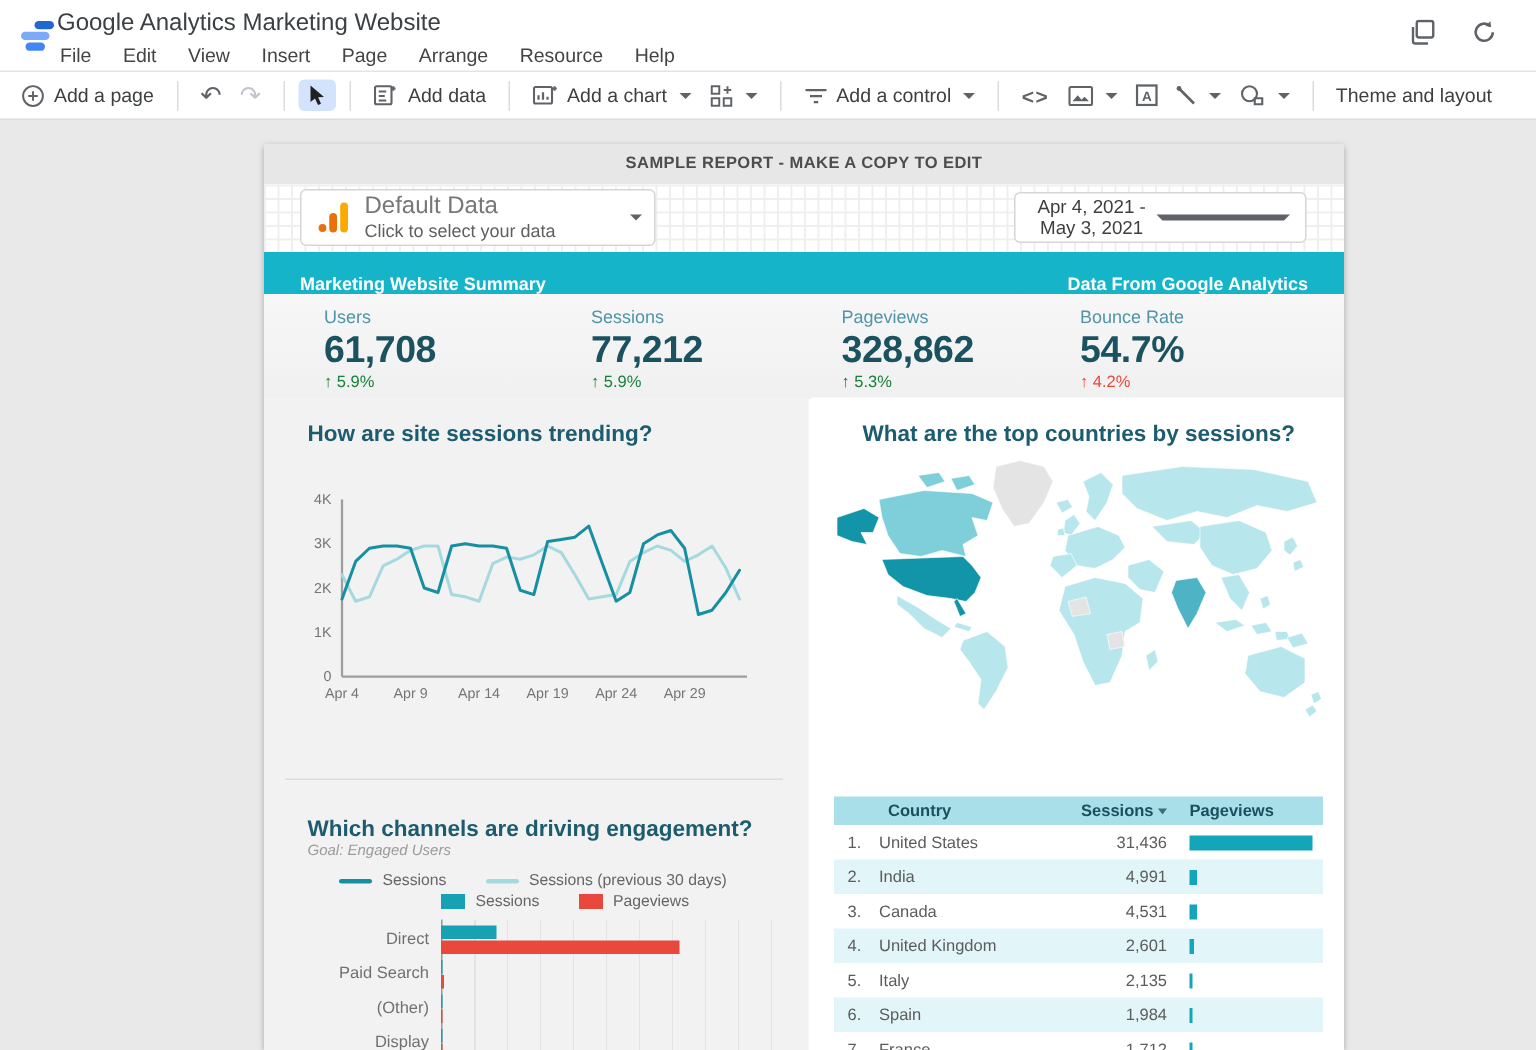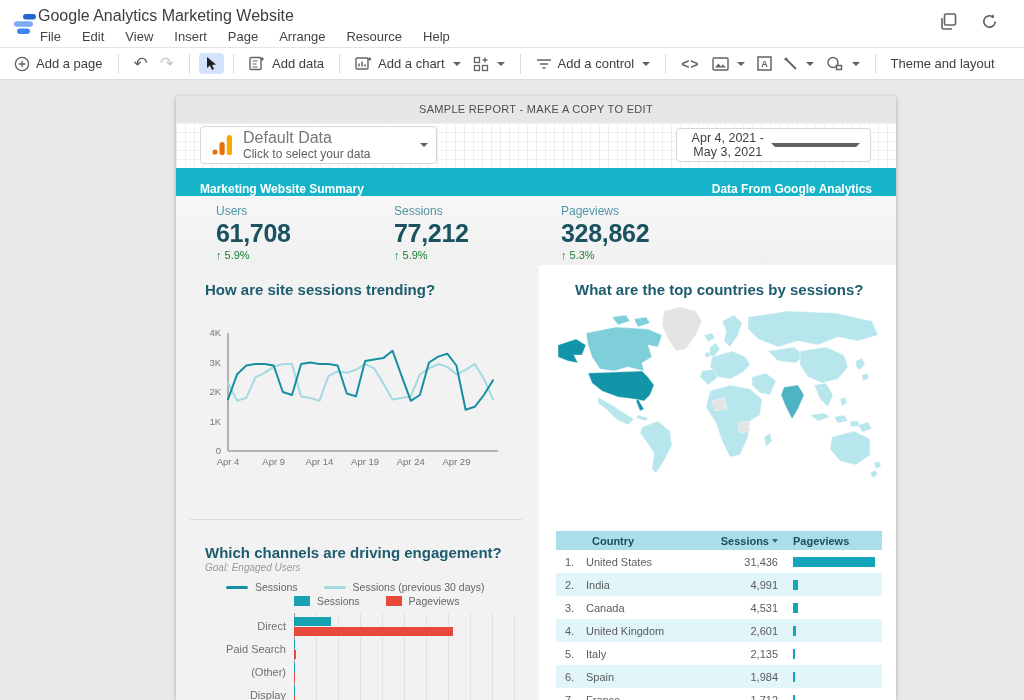--- a/index.html
+++ b/index.html
@@ -27,21 +27,21 @@
   .undo { font-size:17px; color:#5f6368; line-height:14px; }
   .redo { font-size:17px; color:#c2c6cb; line-height:14px; }
   .embed-glyph { font-size:14px; font-weight:bold; color:#5f6368; letter-spacing:1px; }
 
   
   .canvas { position:absolute; left:0; top:80px; width:1024px; height:620px; background:#e9e9e9; }
   .page { position:absolute; left:176px; top:16px; width:720px; height:604px; background:#fff;
     box-shadow:0 1px 4px rgba(0,0,0,.28); overflow:hidden; }
 
   .banner { position:absolute; left:0; top:0; width:720px; height:27px; background:#e7e7e7;
-    text-align:center; line-height:27px; font-size:11px; font-weight:normal; color:#4d4d4d; letter-spacing:.3px; }
+    text-align:center; line-height:27px; font-size:11px; font-weight:bold; color:#4d4d4d; letter-spacing:.3px; }
   .gridstrip { position:absolute; left:0; top:27px; width:720px; height:45px; background:#fff;
     background-image:linear-gradient(to right,#efefef 1px,transparent 1px),
                      linear-gradient(to bottom,#efefef 1px,transparent 1px);
     background-size:9px 9px; }
   .data-control { position:absolute; left:24px; top:3px; width:237px; height:38px; background:#fff;
     border:1px solid #d6d6d6; border-radius:4px; display:flex; align-items:center; padding:0 8px; cursor:pointer; }
   .dc-text { margin-left:8px; flex:1; }
   .dc-line1 { font-size:16px; color:#777; }
   .dc-line2 { font-size:12px; color:#5f5f5f; }
   .date-control { position:absolute; left:500px; top:5px; width:195px; height:34px; background:#fff;
@@ -271,20 +271,25 @@
           </div>
           <div class="sc-card" style="left: 218px;">
             <div class="sc-label">Sessions</div>
             <div class="sc-value">77,212</div>
             <div class="sc-delta pos">↑ 5.9%</div>
           </div>
           <div class="sc-card" style="left: 385px;">
             <div class="sc-label">Pageviews</div>
             <div class="sc-value">328,862</div>
             <div class="sc-delta pos">↑ 5.3%</div>
+          </div>
+          <div class="sc-card" style="left: 544px;">
+            <div class="sc-label">Bounce Rate</div>
+            <div class="sc-value">54.7%</div>
+            <div class="sc-delta neg">↑ 4.2%</div>
           </div>
         </div>
 
       <div class="left-panel">
         <div class="sec-title trend-title">How are site sessions trending?</div>
         <svg id="trend-svg" width="312" height="152">
             <line x1="32" y1="13" x2="32" y2="131" stroke="#9e9e9e" stroke-width="1.5"></line>
             <line x1="32" y1="131" x2="302" y2="131" stroke="#9e9e9e" stroke-width="1.5"></line>
             <text x="25" y="134" text-anchor="end" font-size="9.5" fill="#757575">0</text>
             <text x="25" y="104.5" text-anchor="end" font-size="9.5" fill="#757575">1K</text>

